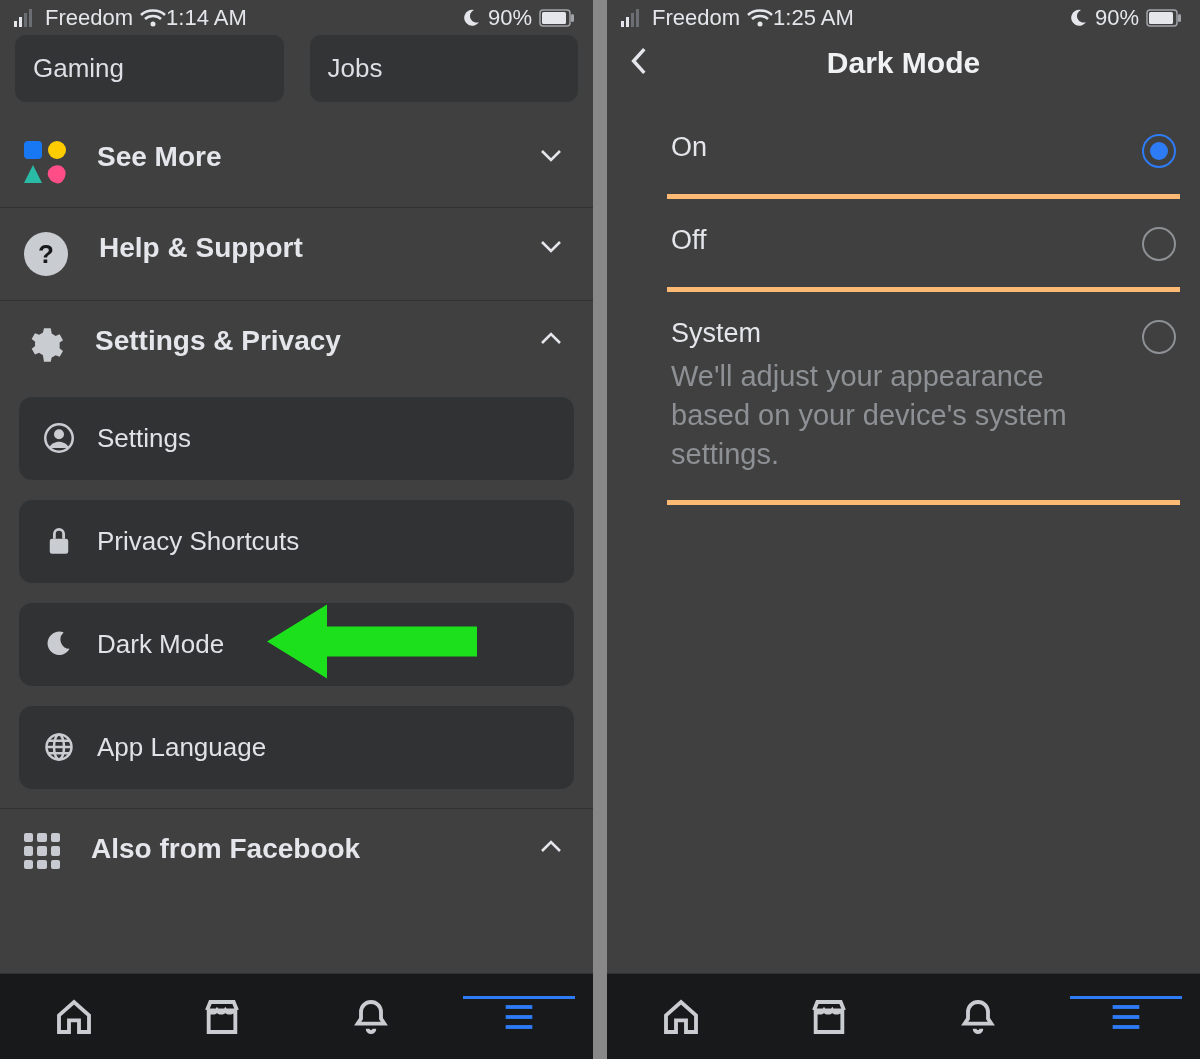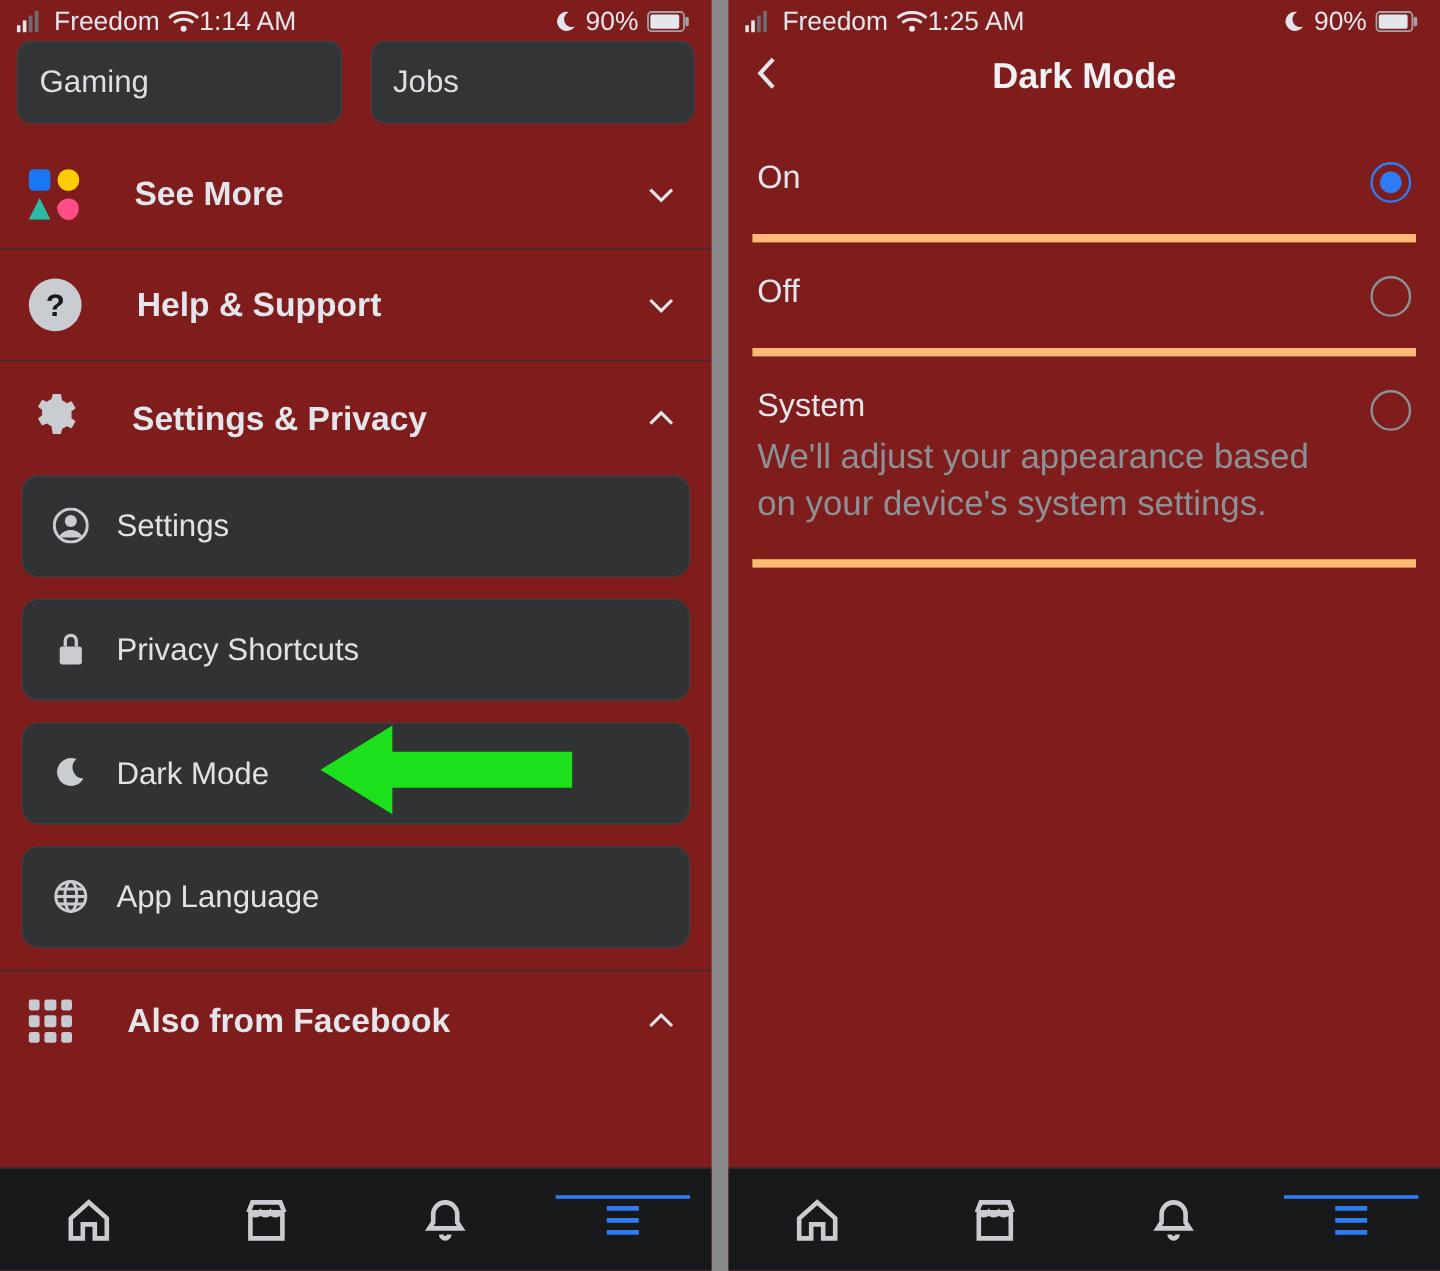--- a/index.html
+++ b/index.html
@@ -7,21 +7,21 @@
     background: #888;
     font-family: -apple-system, "Helvetica Neue", Arial, sans-serif;
     width: 1200px;
     height: 1059px;
     overflow: hidden;
     display: flex;
     gap: 14px;
     padding: 0;
   }
   .phone {
-    background: #7f1d1d;
+    background: #404040;
     width: 593px;
     height: 1059px;
     display: flex;
     flex-direction: column;
     color: #e4e6eb;
     position: relative;
     overflow: hidden;
   }
   
   .status-bar {
@@ -54,23 +54,22 @@
     background: #323436;
     border: 1px solid #3e4042;
     border-radius: 12px;
     padding: 18px 18px;
     font-size: 26px;
     color: #dcdfe4;
   }
   
   .menu-row {
     display: flex;
-    align-items: center;
     padding: 24px 28px 24px 24px;
-    gap: 46px;
+    gap: 31px;
     font-size: 28px;
     font-weight: 600;
   }
   .menu-row .label { flex: 1; }
   .chev svg { display: block; }
   .apps-icon { width: 42px; height: 42px; position: relative; }
   .apps-icon span { position: absolute; width: 18px; height: 18px; }
   .apps-icon .sq { background:#1877f2; border-radius:4px; left:0; top:0;}
   .apps-icon .ci { background:#ffcc00; border-radius:50%; right:0; top:0;}
   .apps-icon .tr { width:0;height:0;border-left:9px solid transparent;border-right:9px solid transparent;border-bottom:18px solid #2abba7; left:0; bottom:0;}
@@ -156,22 +155,23 @@
     font-weight: 600;
     color:#f0f1f3;
   }
 
   
   .radio-list { padding: 0 20px; }
   .radio-row {
     display: flex;
     align-items: flex-start;
     padding: 26px 4px;
-    border-bottom: 7px solid #fdba74;
+    border-bottom: 5px solid #fdba74;
     gap: 18px;
+    margin-left: 40px;
   }
   .radio-row .text { flex:1; }
   .radio-row .primary { font-size: 27px; color:#e4e6eb; }
   .radio-row .secondary { font-size: 29px; color:#8d9094; margin-top: 8px; line-height: 1.35;}
   .radio {
     width: 34px; height: 34px;
     border: 2.5px solid #8d9094;
     border-radius: 50%;
     flex-shrink: 0;
     margin-top:2px;

